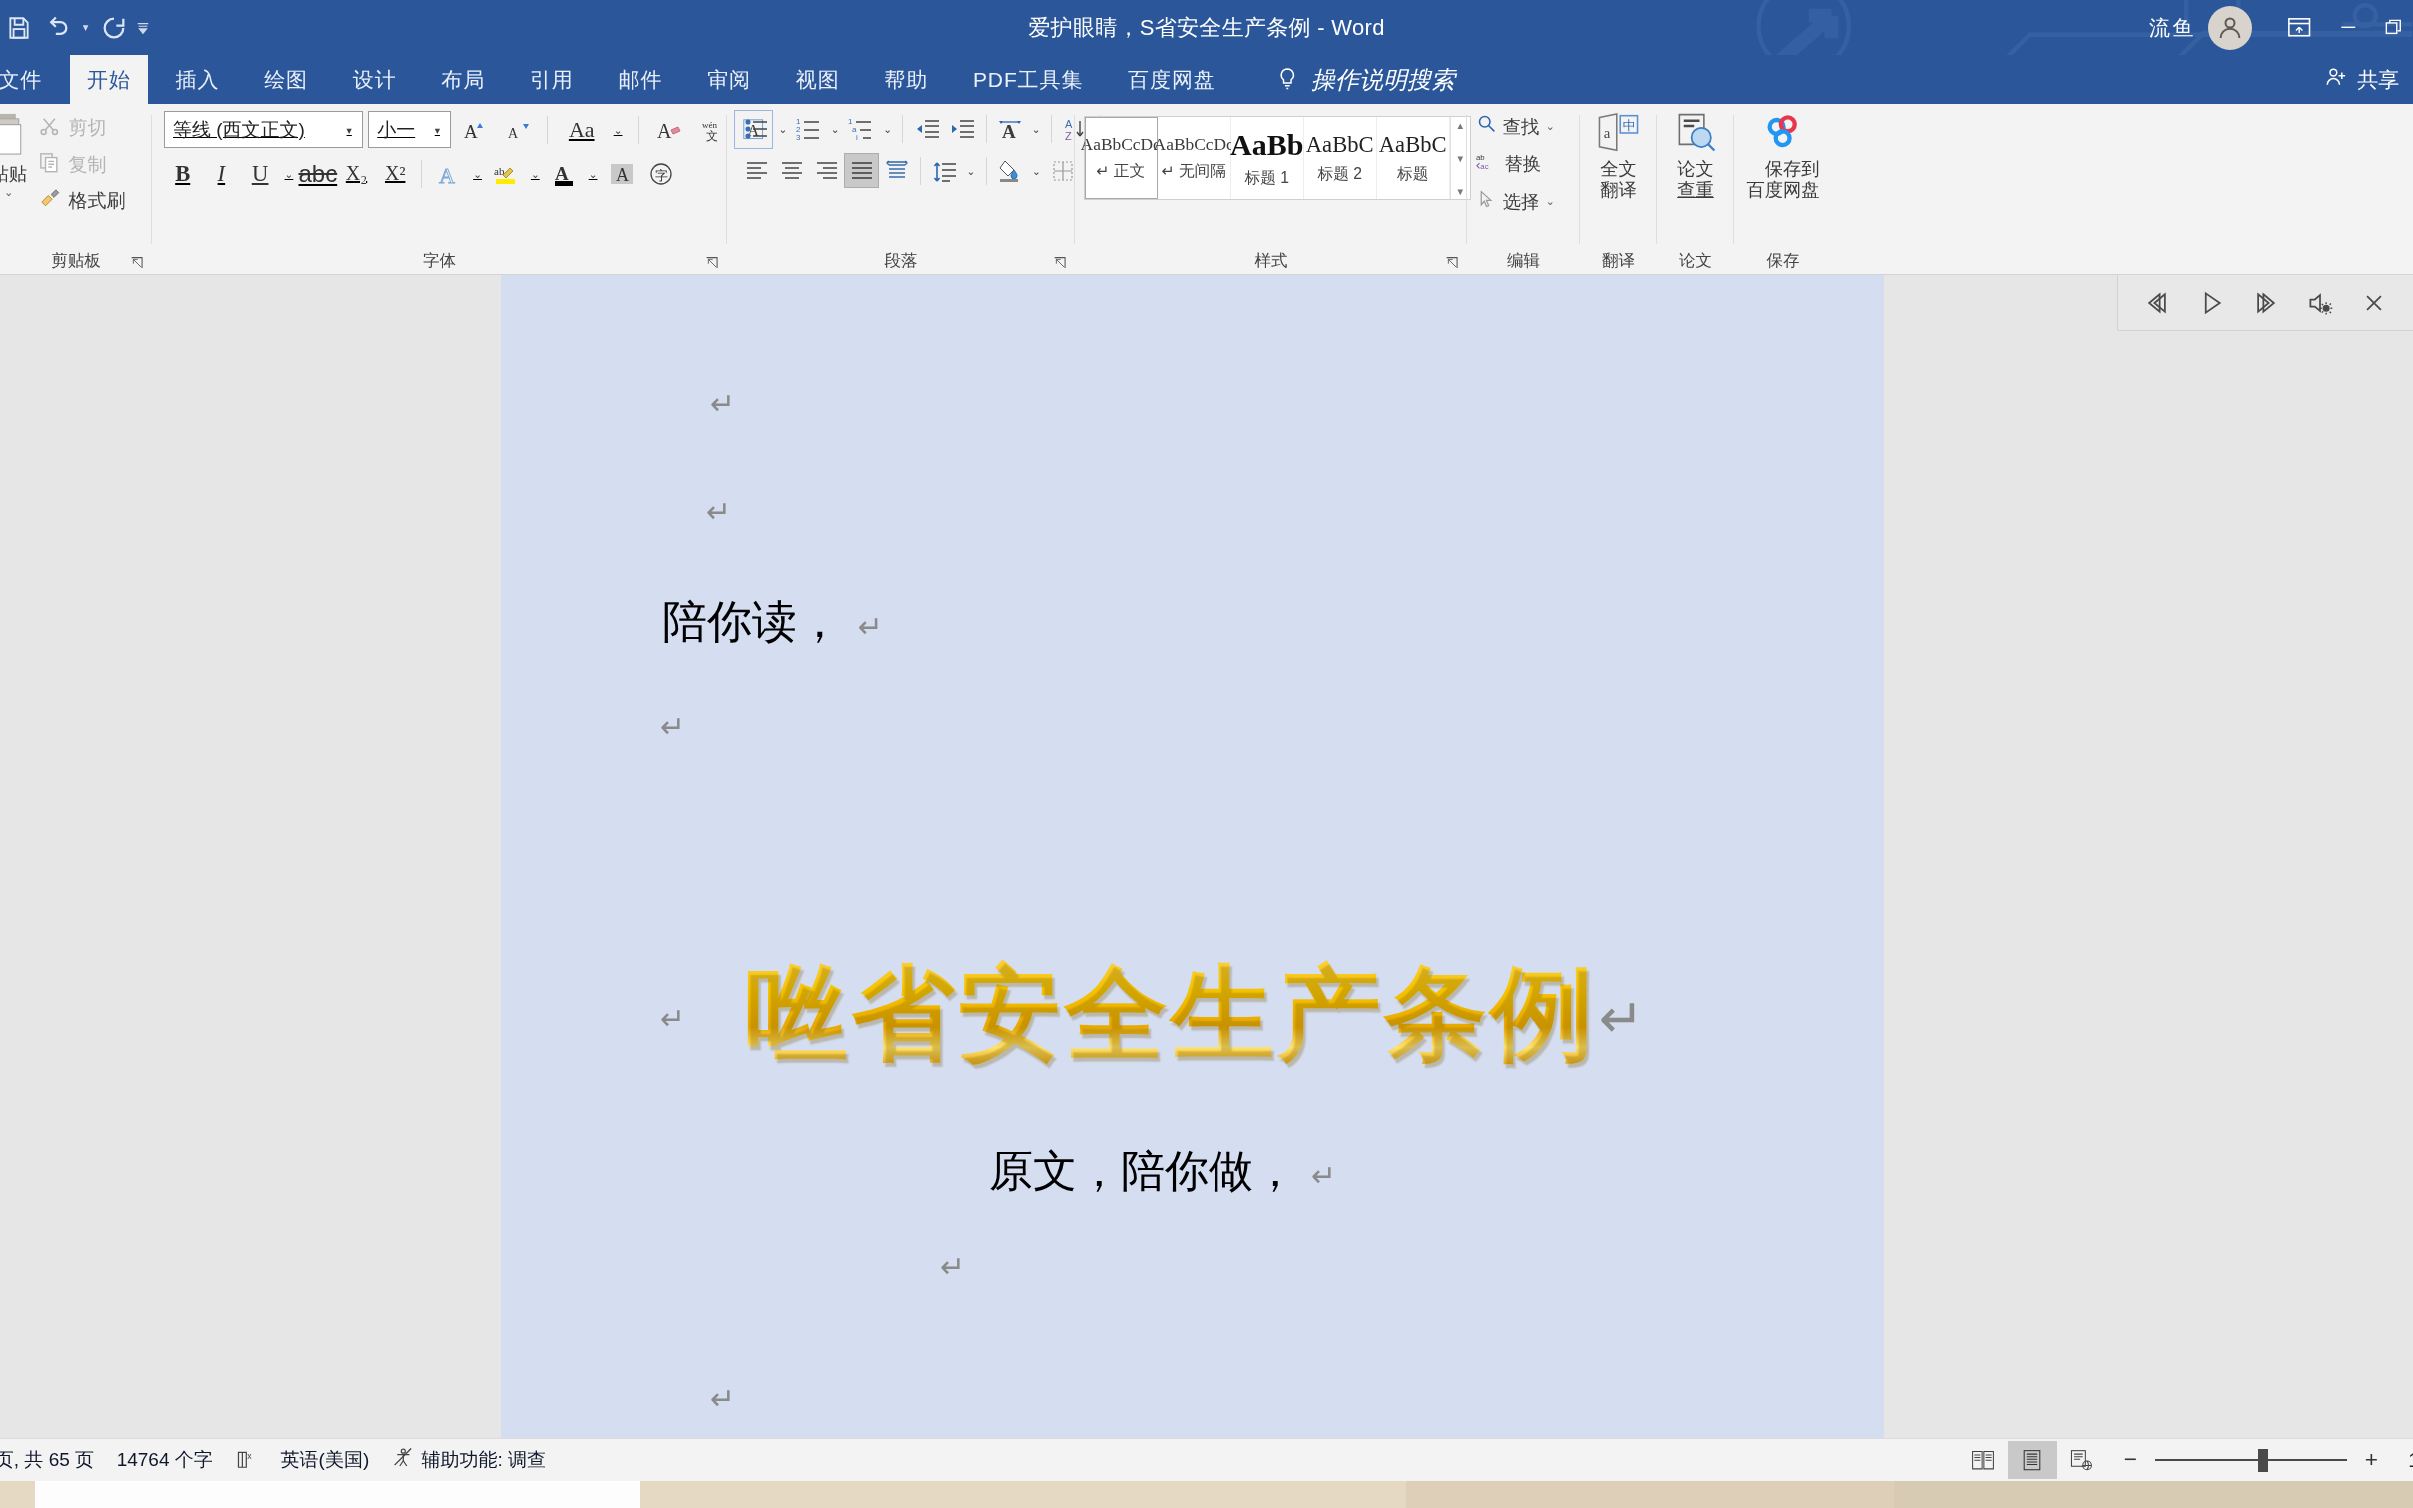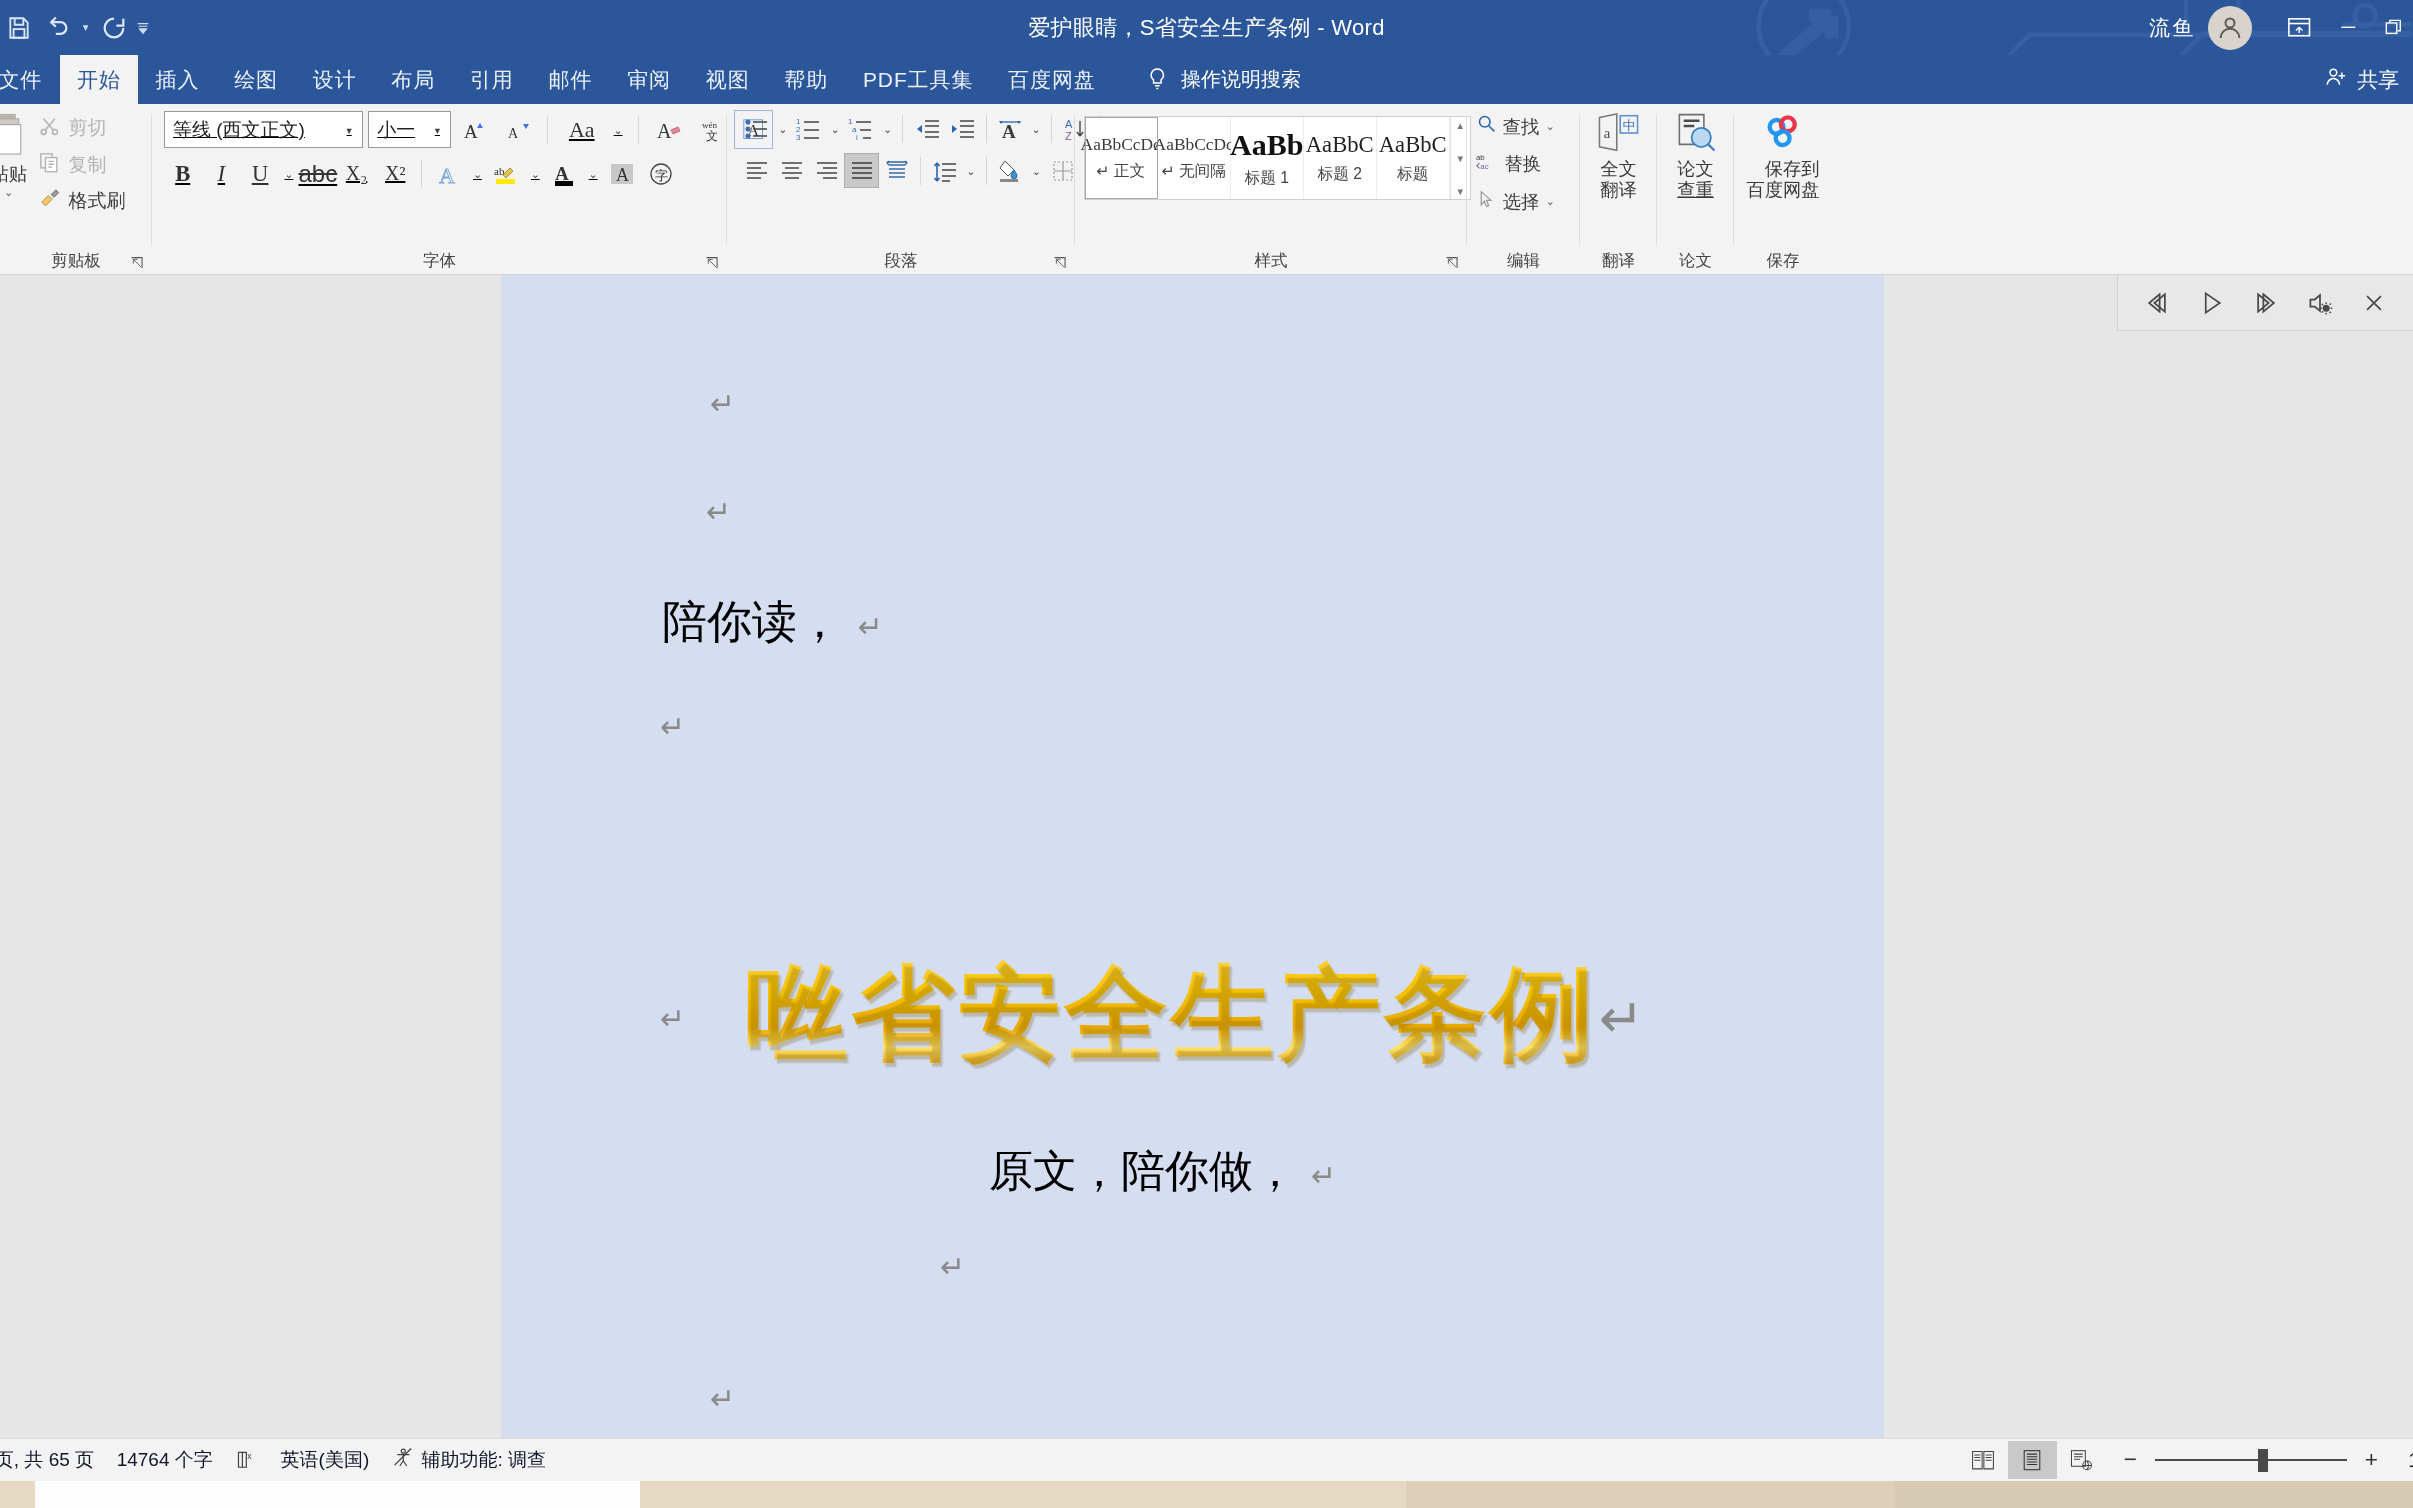--- a/index.html
+++ b/index.html
@@ -46,28 +46,28 @@
     width: 44px; height: 44px; border-radius: 50%;
     background: #d8d4cd; display: flex; align-items: center; justify-content: center;
     margin-right: 22.6px;
   }
   .win-btn { width: 49px; height: 55px; display: flex; align-items: center; justify-content: center; color: #fff; }
   .win-btn.last { width: 40px; }
 
   
   .tabstrip {
     height: 49px; flex: 0 0 49px; background: #2b579a;
-    display: flex; align-items: stretch; position: relative; overflow: hidden;
+    display: flex; align-items: stretch; position: relative; overflow: hidden; gap: 10px;
   }
   .tab {
     display: flex; align-items: center; padding: 0 17.4px;
     color: #eaf0fa; font-size: 21px; letter-spacing: 0.9px; white-space: nowrap;
   }
   .tab.active { background: #f3f3f3; color: #2b579a; }
-  .tellme { display: flex; align-items: center; gap: 12.2px; padding: 0 15.7px; color: #fff; font-size: 20px; margin-left: 17.4px;}
+  .tellme { display: flex; align-items: center; gap: 12.2px; padding: 0 15.7px; color: #fff; font-size: 24px; margin-left: 17.4px; font-style: italic;}
   .tellme svg { display:block; }
   .share {
     position: absolute; right: 5.2px; top: 0; height: 49px;
     display: flex; align-items: center; gap: 8.7px; color: #fff; font-size: 21px; padding: 0 8.7px;
   }
 
   
   .ribbon {
     height: 170px; flex: 0 0 170px; background: #f3f3f3;
     display: flex; position: relative; border-bottom: 0.9px solid #d4d4d4;

